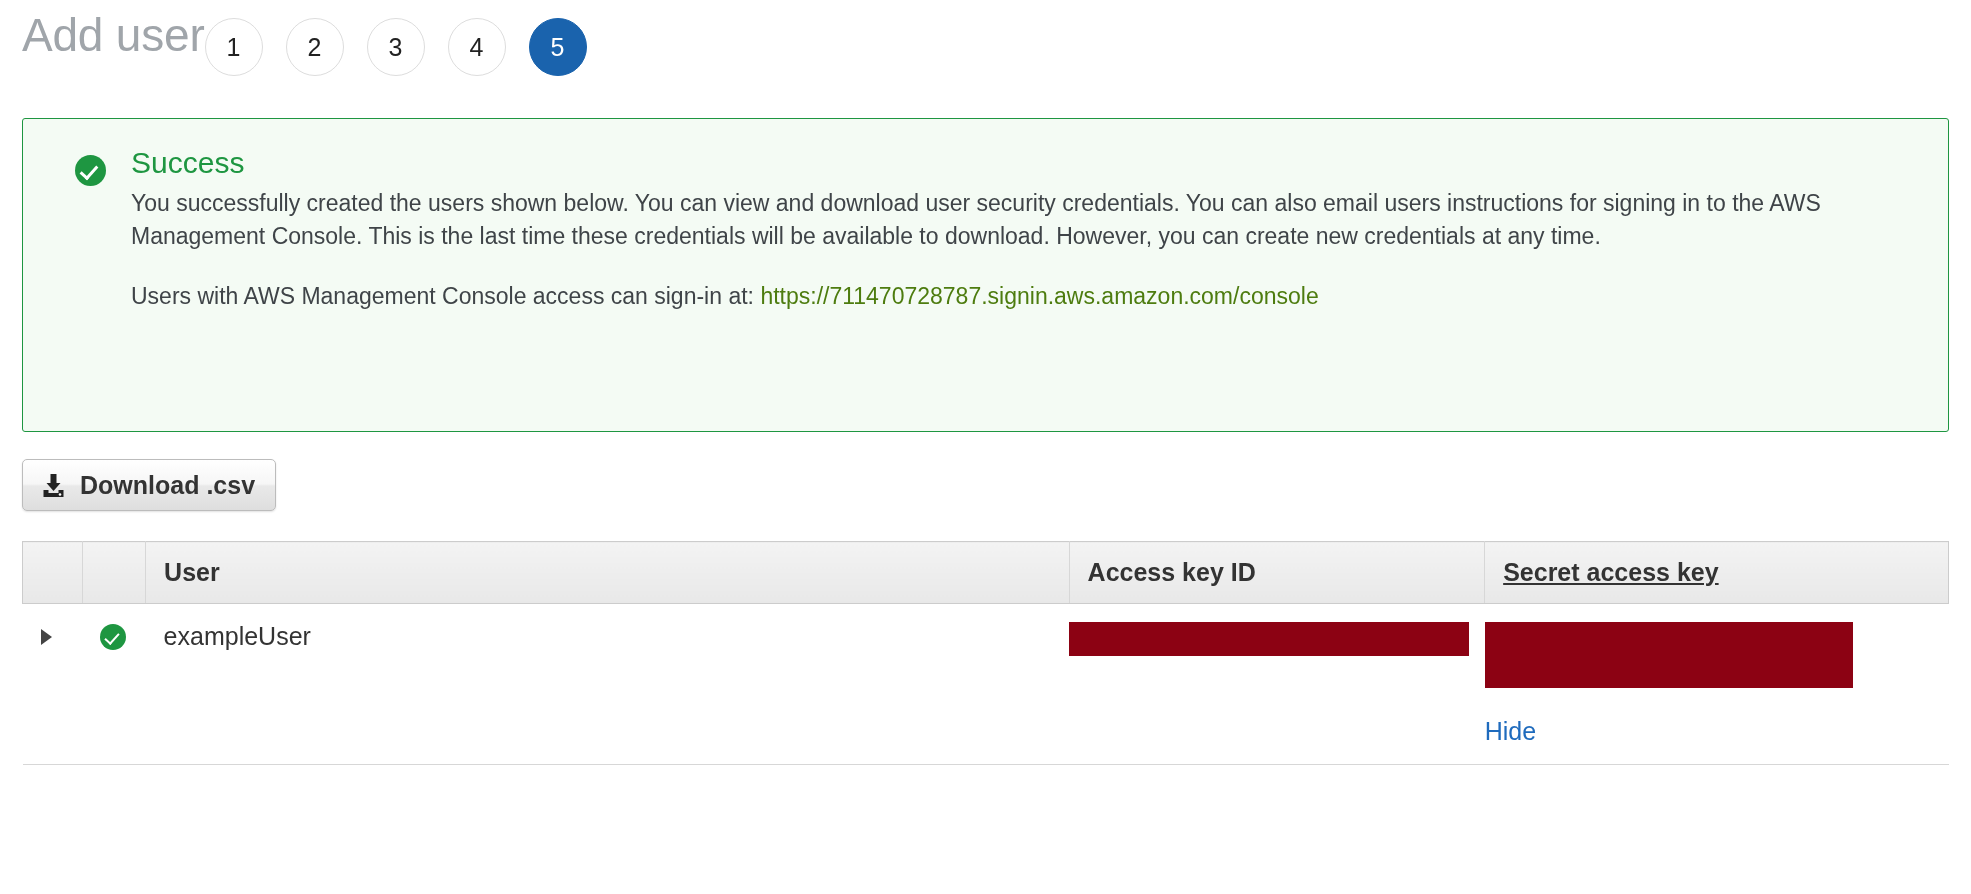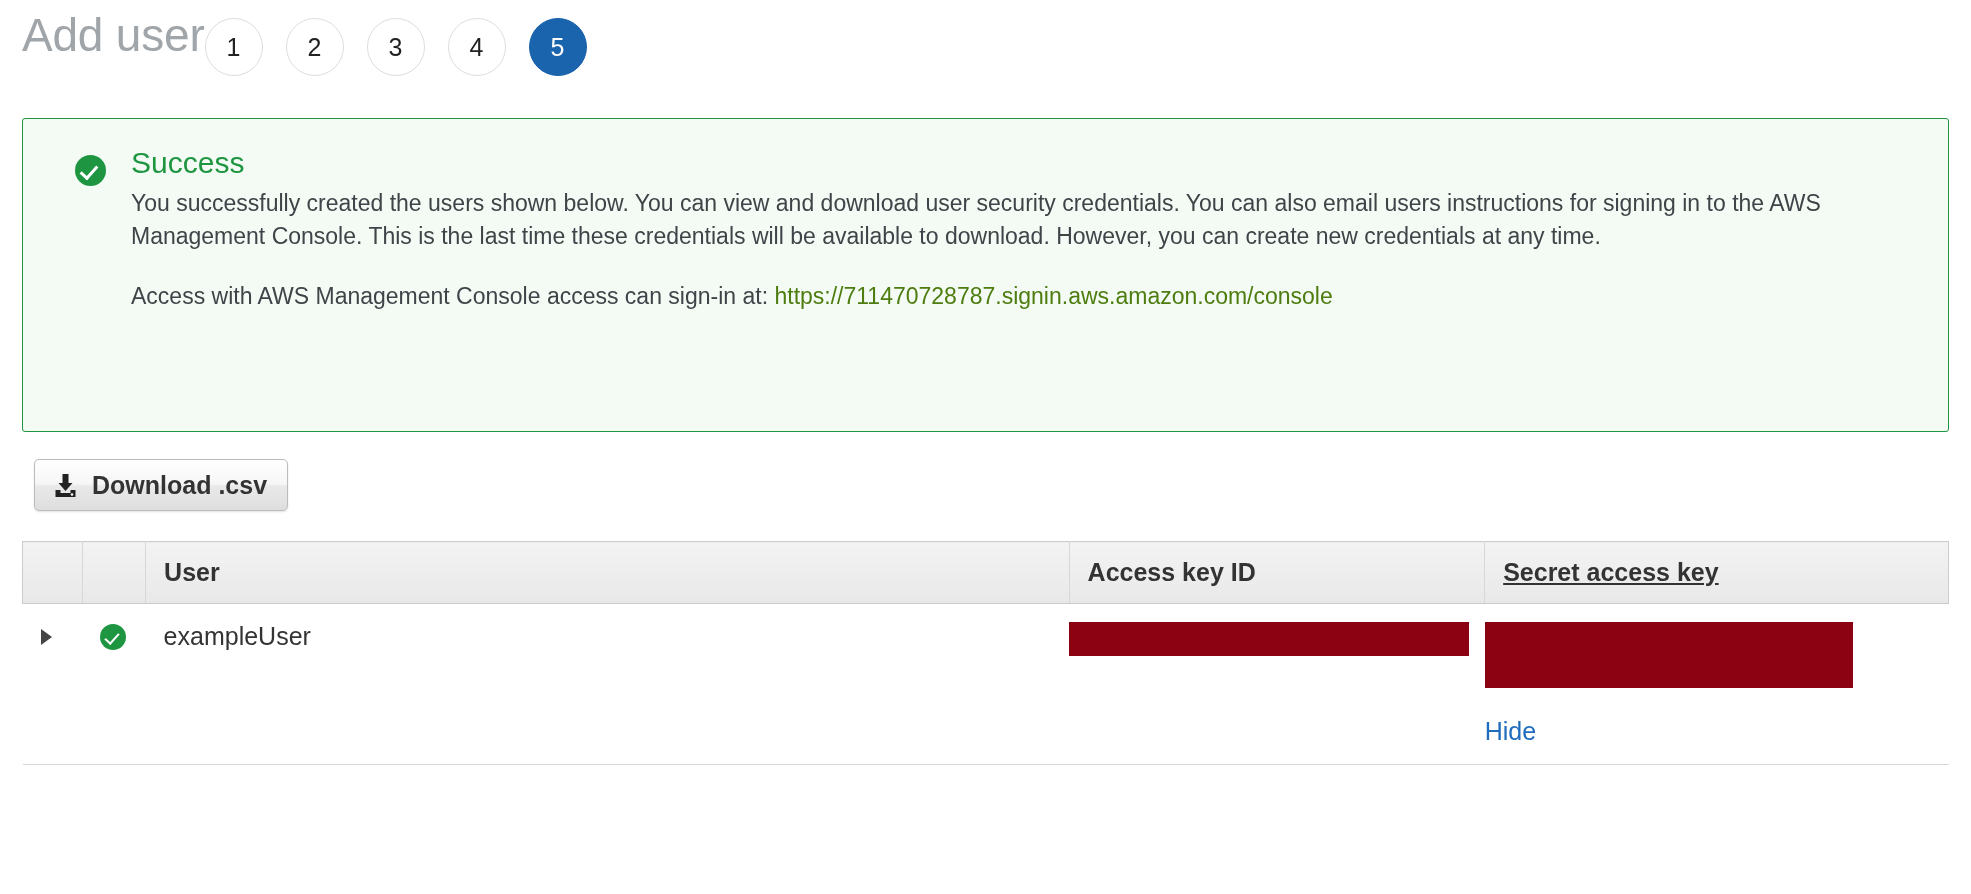--- a/index.html
+++ b/index.html
@@ -119,21 +119,21 @@
   .alert-text.second {
     margin-top: 27px;
   }
   .alert-link {
     color: #4d7c0f;
     text-decoration: none;
   }
 
   
   .download-row {
-    padding: 27px 0 0 34px;
+    padding: 27px 0 0 22px;
   }
   .btn-download {
     display: inline-flex;
     align-items: center;
     gap: 14px;
     height: 52px;
     padding: 0 20px 0 18px;
     box-sizing: border-box;
     border: 1px solid #bcbcbc;
     border-radius: 5px;
@@ -262,21 +262,21 @@
 </div>
 
 <div class="alert">
   <div class="alert-icon-col">
     <span class="check-circle"></span>
   </div>
   <div class="alert-body">
     <div class="alert-title">Success</div>
     <p class="alert-text">You successfully created the users shown below. You can view and download user security credentials. You can also email users instructions for signing in to the AWS Management Console. This is the last time these credentials will be available to download. However, you can create new credentials at any time.</p>
     <p class="alert-text second">
-      <span>Access with AWS Management Console access can sign-in at:</span>
+      <span>Users with AWS Management Console access can sign-in at:</span>
       <a class="alert-link" href="#">https://711470728787.signin.aws.amazon.com/console</a>
     </p>
   </div>
 </div>
 
 <div class="download-row">
   <button class="btn-download">
     <span class="dl-icon">
       <svg width="25" height="25" viewBox="0 0 25 25" aria-hidden="true">
         <rect x="9.5" y="1" width="6" height="10" fill="#222222"></rect>

